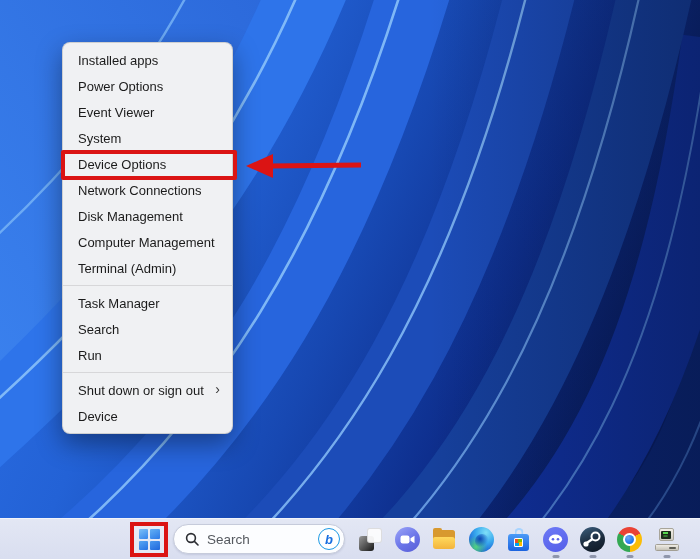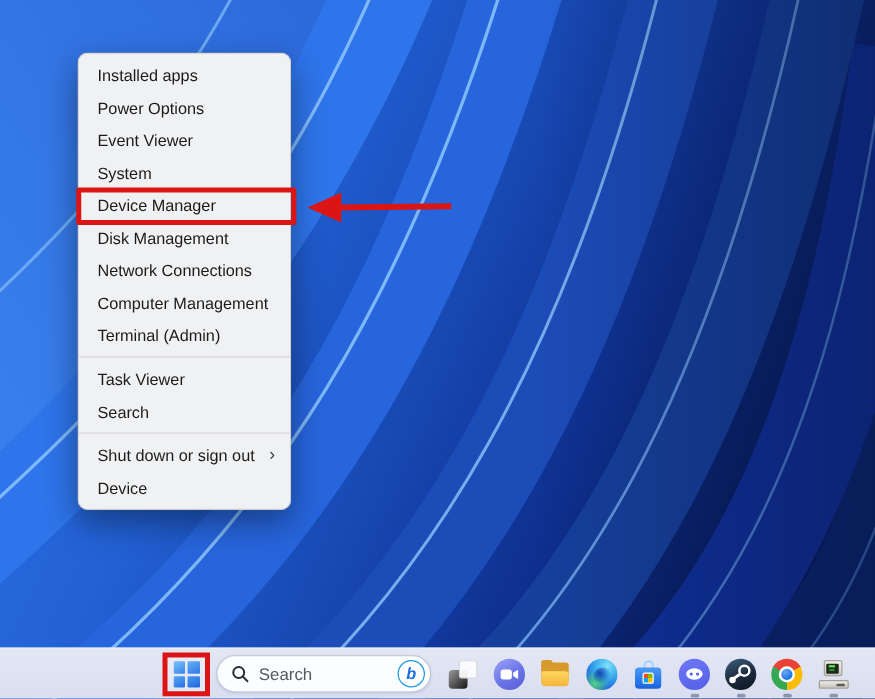--- a/index.html
+++ b/index.html
@@ -153,40 +153,43 @@
     <div class="menu-item">
         <span>Power Options</span>
       </div>
     <div class="menu-item">
         <span>Event Viewer</span>
       </div>
     <div class="menu-item">
         <span>System</span>
       </div>
     <div class="menu-item">
-        <span>Device Manager</span>
+        <span>Device Options</span>
+      </div>
+    <div class="menu-item">
+        <span>Network Connections</span>
       </div>
     <div class="menu-item">
         <span>Disk Management</span>
       </div>
     <div class="menu-item">
-        <span>Network Connections</span>
-      </div>
-    <div class="menu-item">
         <span>Computer Management</span>
       </div>
     <div class="menu-item">
         <span>Terminal (Admin)</span>
       </div>
     <div class="menu-divider"></div>
     <div class="menu-item">
-        <span>Task Viewer</span>
+        <span>Task Manager</span>
       </div>
     <div class="menu-item">
         <span>Search</span>
+      </div>
+    <div class="menu-item">
+        <span>Run</span>
       </div>
     <div class="menu-divider"></div>
     <div class="menu-item">
       <span>Shut down or sign out</span>
       <span class="chev">›</span>
     </div>
     <div class="menu-item">
         <span>Device</span>
       </div>
   </div>

